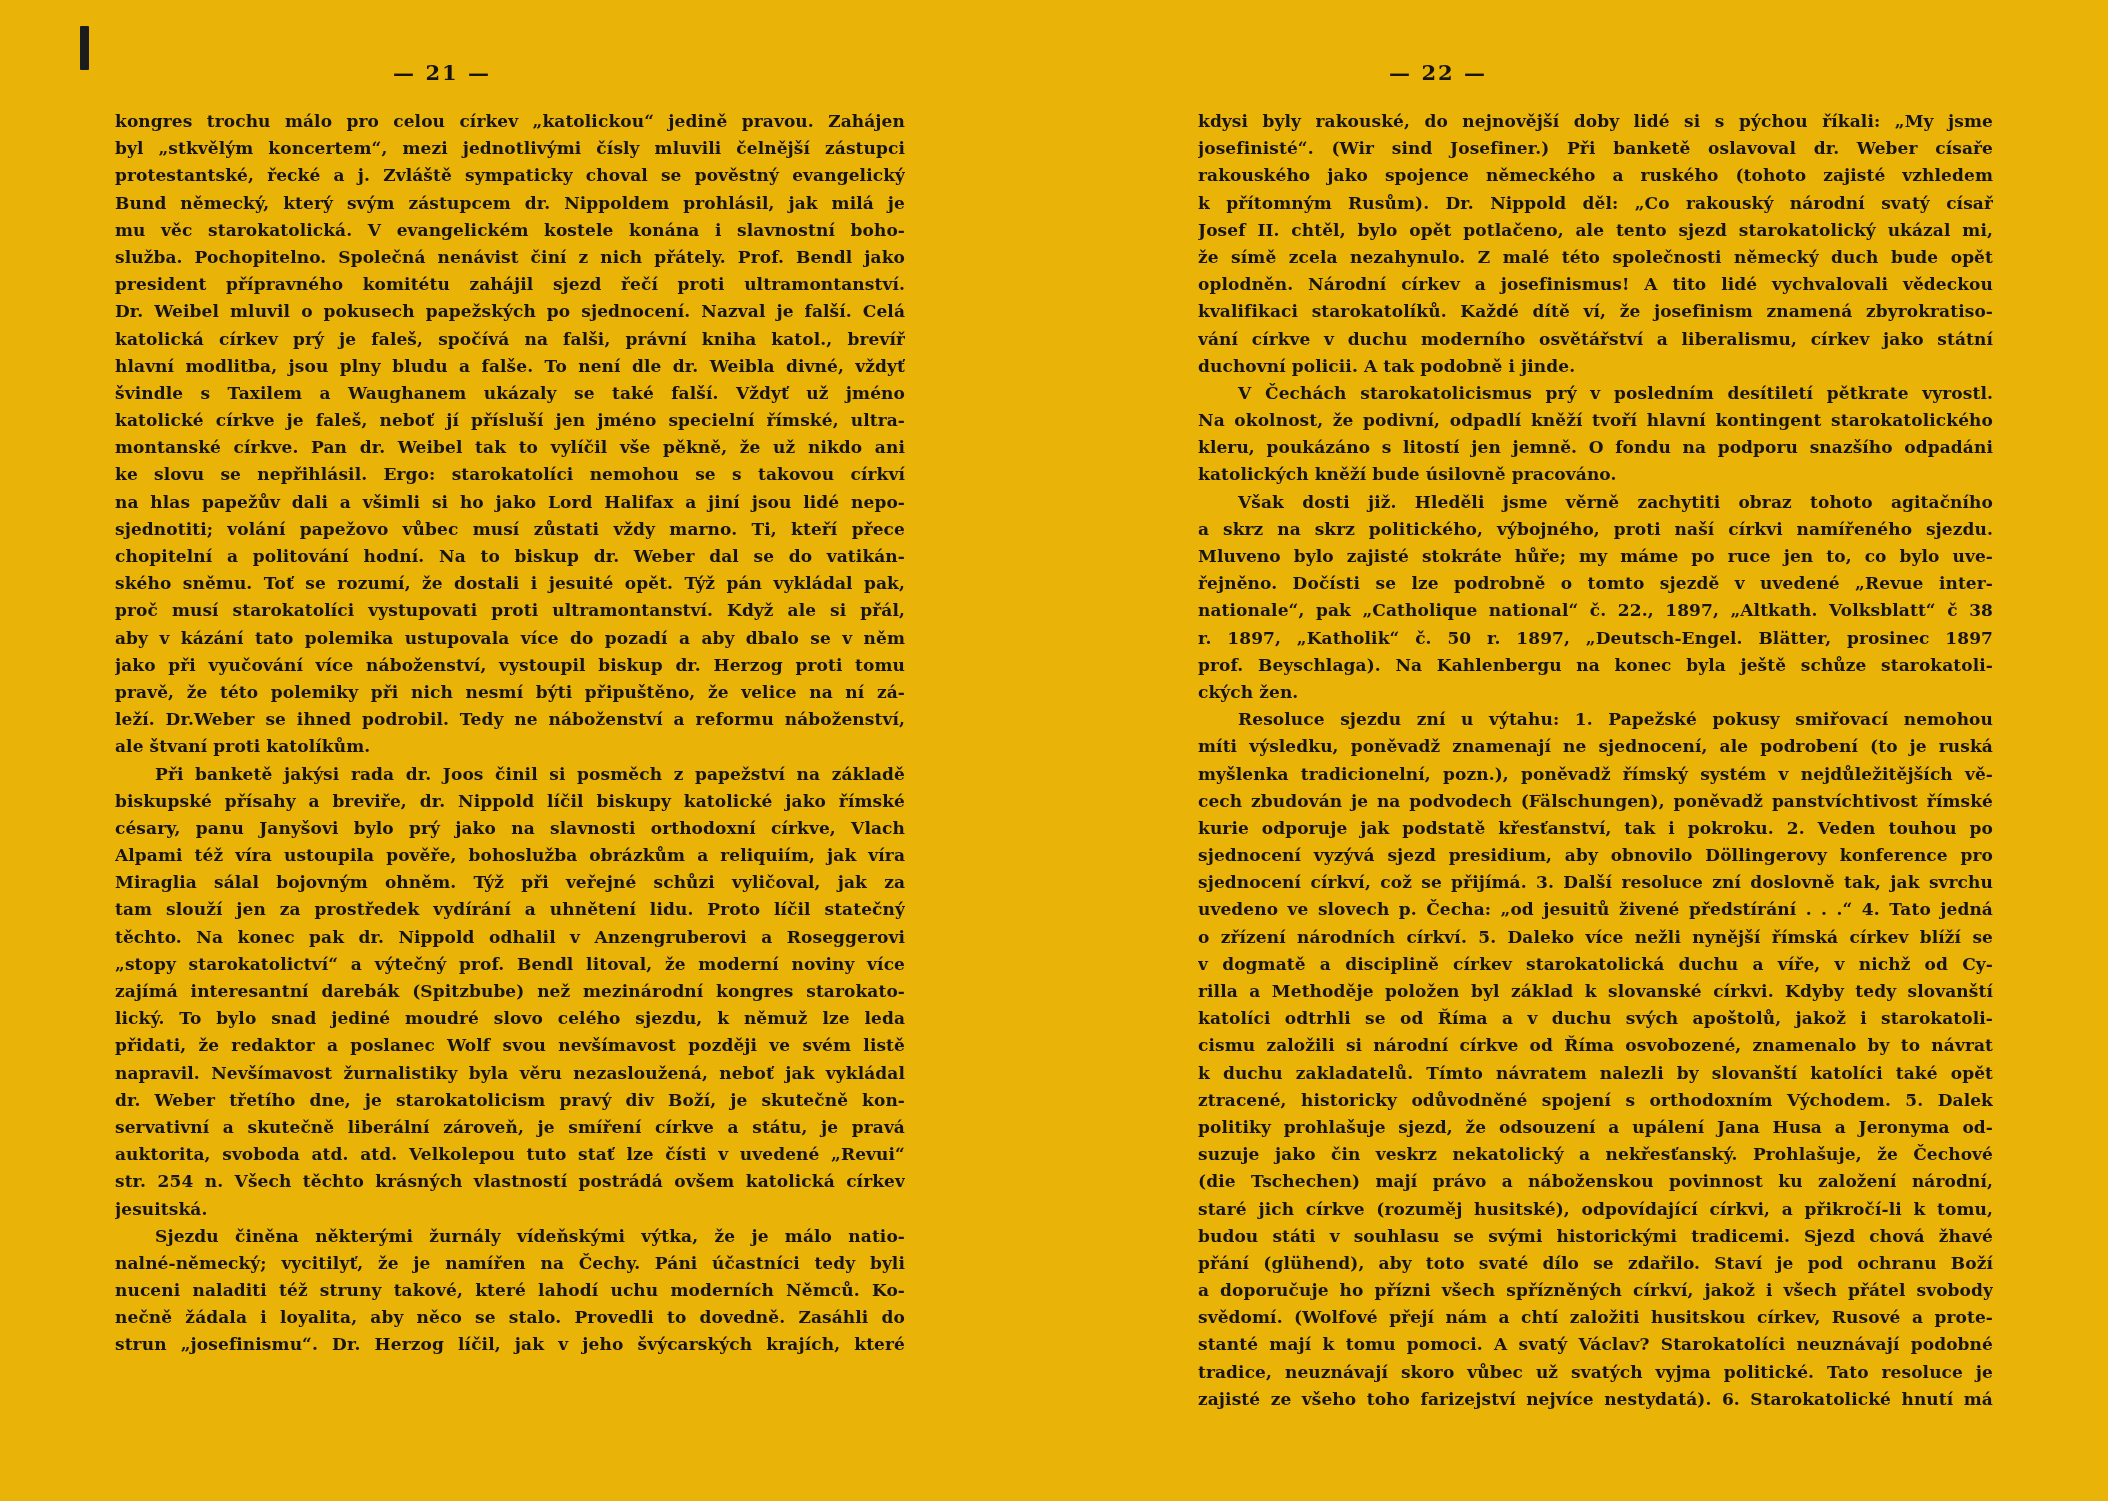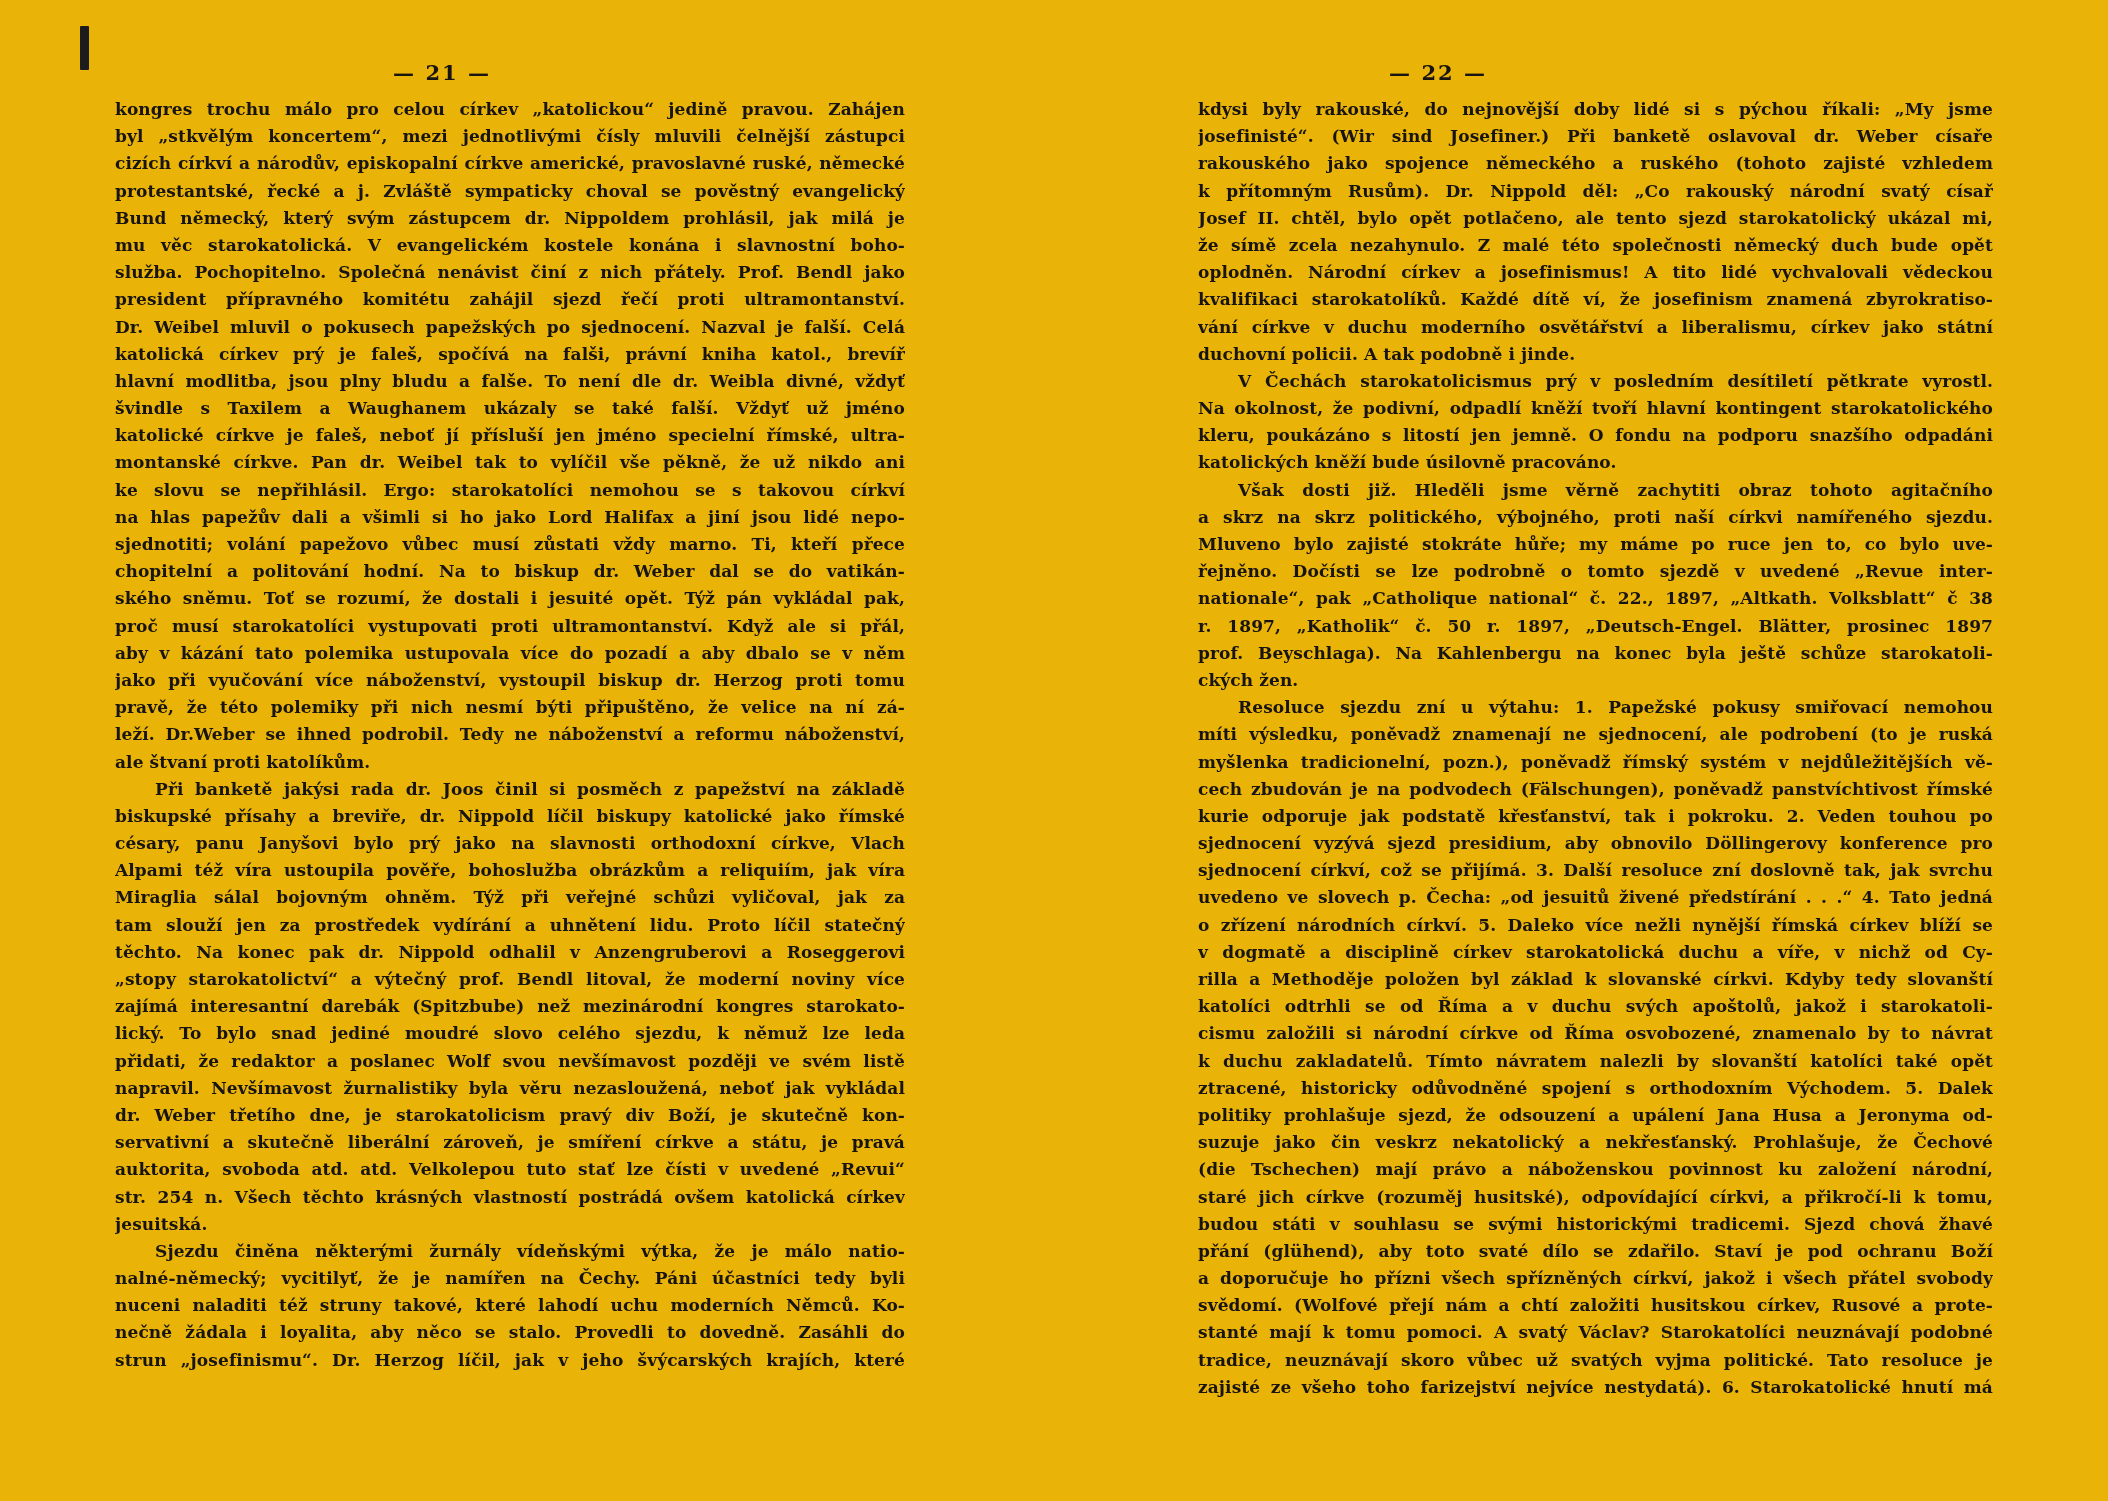--- a/index.html
+++ b/index.html
@@ -28,21 +28,21 @@
     top: 0;
     transform: translateX(-50%);
     font-size: 21px;
     font-weight: 600;
     letter-spacing: 2px;
     white-space: nowrap;
   }
   .page-left  .page-number { left: 327px; }
   .page-right .page-number { left: 240px; }
   .text-block {
-    margin-top: 36px;
+    margin-top: 48px;
     font-size: 17px;
     font-weight: 600;
     line-height: 27.2px;
     letter-spacing: 0.1px;
   }
   .line {
     height: 27.2px;
     overflow: hidden;
     text-align: justify;
     text-align-last: justify;
@@ -64,21 +64,20 @@
 <body>
 
 <div class="spread">
   <div class="scan-artifact"></div>
 
   <section class="page page-left">
     <div class="page-number">— 21 —</div>
     <div class="text-block">
         <div class="line">kongres trochu málo pro celou církev „katolickou“ jedině pravou. Zahájen</div>
         <div class="line">byl „stkvělým koncertem“, mezi jednotlivými čísly mluvili čelnější zástupci</div>
-        <div class="line">cizích církví a národův, episkopalní církve americké, pravoslavné ruské, německé</div>
         <div class="line">protestantské, řecké a j. Zvláště sympaticky choval se pověstný evangelický</div>
         <div class="line">Bund německý, který svým zástupcem dr. Nippoldem prohlásil, jak milá je</div>
         <div class="line">mu věc starokatolická. V evangelickém kostele konána i slavnostní boho-</div>
         <div class="line">služba. Pochopitelno. Společná nenávist činí z nich přátely. Prof. Bendl jako</div>
         <div class="line">president přípravného komitétu zahájil sjezd řečí proti ultramontanství.</div>
         <div class="line">Dr. Weibel mluvil o pokusech papežských po sjednocení. Nazval je falší. Celá</div>
         <div class="line">katolická církev prý je faleš, spočívá na falši, právní kniha katol., brevíř</div>
         <div class="line">hlavní modlitba, jsou plny bludu a falše. To není dle dr. Weibla divné, vždyť</div>
         <div class="line">švindle s Taxilem a Waughanem ukázaly se také falší. Vždyť už jméno</div>
         <div class="line">katolické církve je faleš, neboť jí přísluší jen jméno specielní římské, ultra-</div>

